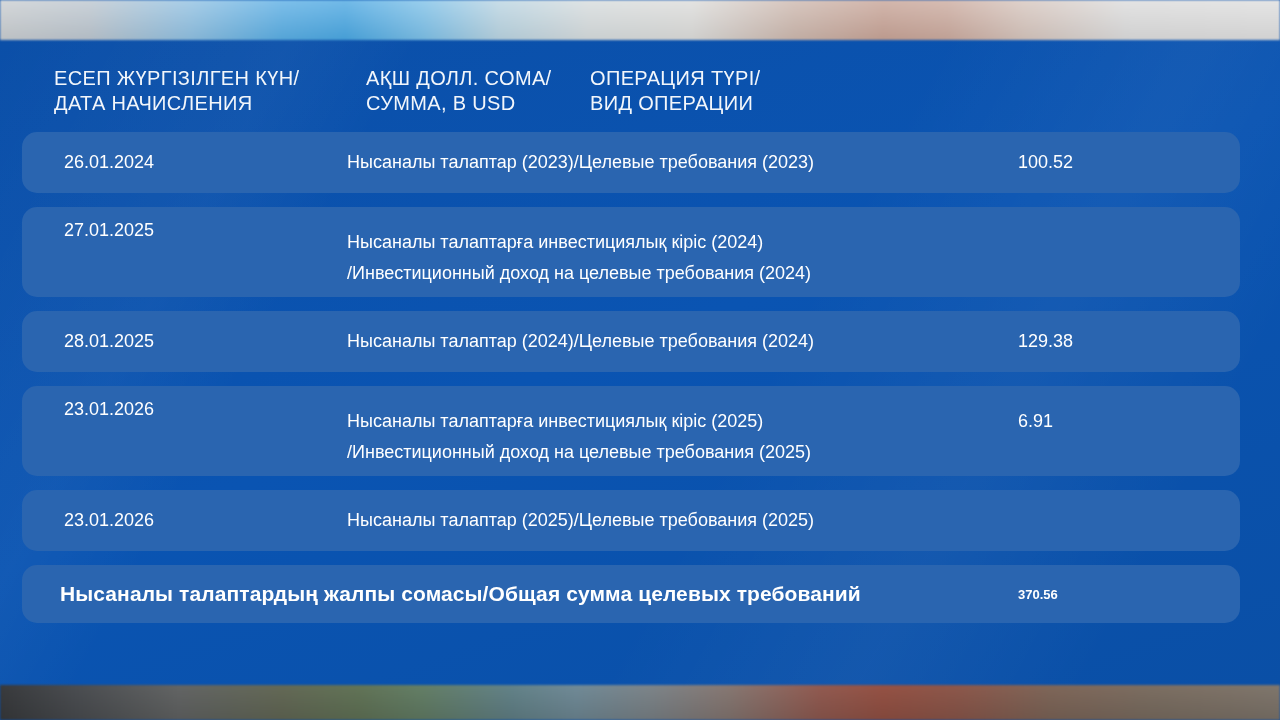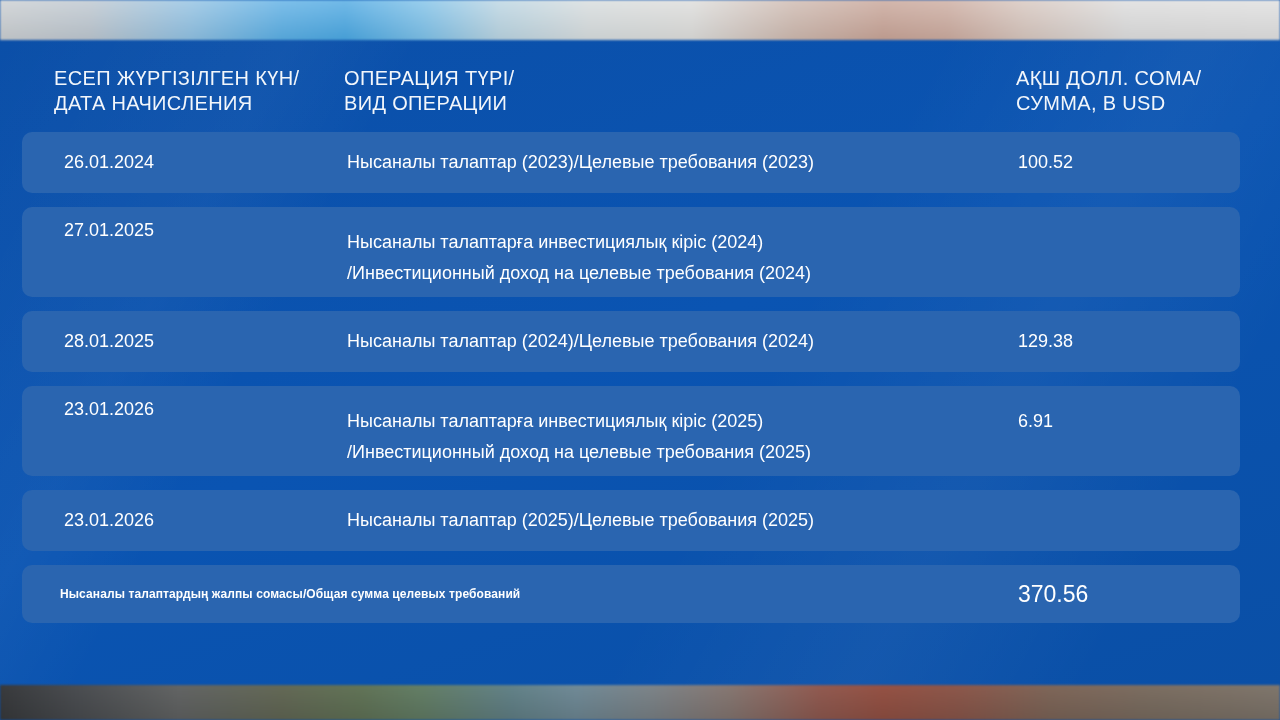--- a/index.html
+++ b/index.html
@@ -115,21 +115,21 @@
   }
   .col-date   { width: 322px; padding-left: 32px; box-sizing: border-box; }
   .col-op     { width: 650px; }
   .col-amount { width: 246px; padding-left: 22px; box-sizing: border-box; }
 
   
   .row {
     display: flex;
     align-items: center;
     background: #2a65b0;
-    border-radius: 10px;
+    border-radius: 15px;
     margin-bottom: 14px;
     min-height: 61px;
     color: #ffffff;
   }
   .row.two-line { min-height: 90px; }
 
   .cell {
     font-size: 18px;
     line-height: 31px;
     white-space: pre-line;
@@ -144,47 +144,47 @@
   
   .row.total {
     min-height: 58px;
     margin-bottom: 0;
     margin-top: 6px;
   }
   .total-label {
     width: 972px;
     padding-left: 38px;
     box-sizing: border-box;
-    font-size: 12px;
+    font-size: 21px;
     font-weight: bold;
     letter-spacing: 0.1px;
   }
   .total-amount {
     width: 246px;
     padding-left: 24px;
     box-sizing: border-box;
-    font-size: 23px;
-    font-weight: normal;
+    font-size: 13px;
+    font-weight: bold;
   }
 </style>
 </head>
 <body>
 
 <div class="edge-strip edge-strip-top"></div>
 
 <div class="slide">
   <div class="table-wrap">
 
     <div class="head-row">
       <div class="head-cell col-date">ЕСЕП ЖҮРГІЗІЛГЕН КҮН/
 ДАТА НАЧИСЛЕНИЯ</div>
+      <div class="head-cell col-amount">АҚШ ДОЛЛ. СОМА/
+СУММА, В USD</div>
       <div class="head-cell col-op">ОПЕРАЦИЯ ТҮРІ/
 ВИД ОПЕРАЦИИ</div>
-      <div class="head-cell col-amount">АҚШ ДОЛЛ. СОМА/
-СУММА, В USD</div>
     </div>
 
     <div class="row">
       <div class="cell date">26.01.2024</div>
       <div class="cell op">Нысаналы талаптар (2023)/Целевые требования (2023)</div>
       <div class="cell amount">100.52</div>
     </div>
 
     <div class="row two-line">
       <div class="cell date">27.01.2025</div>

